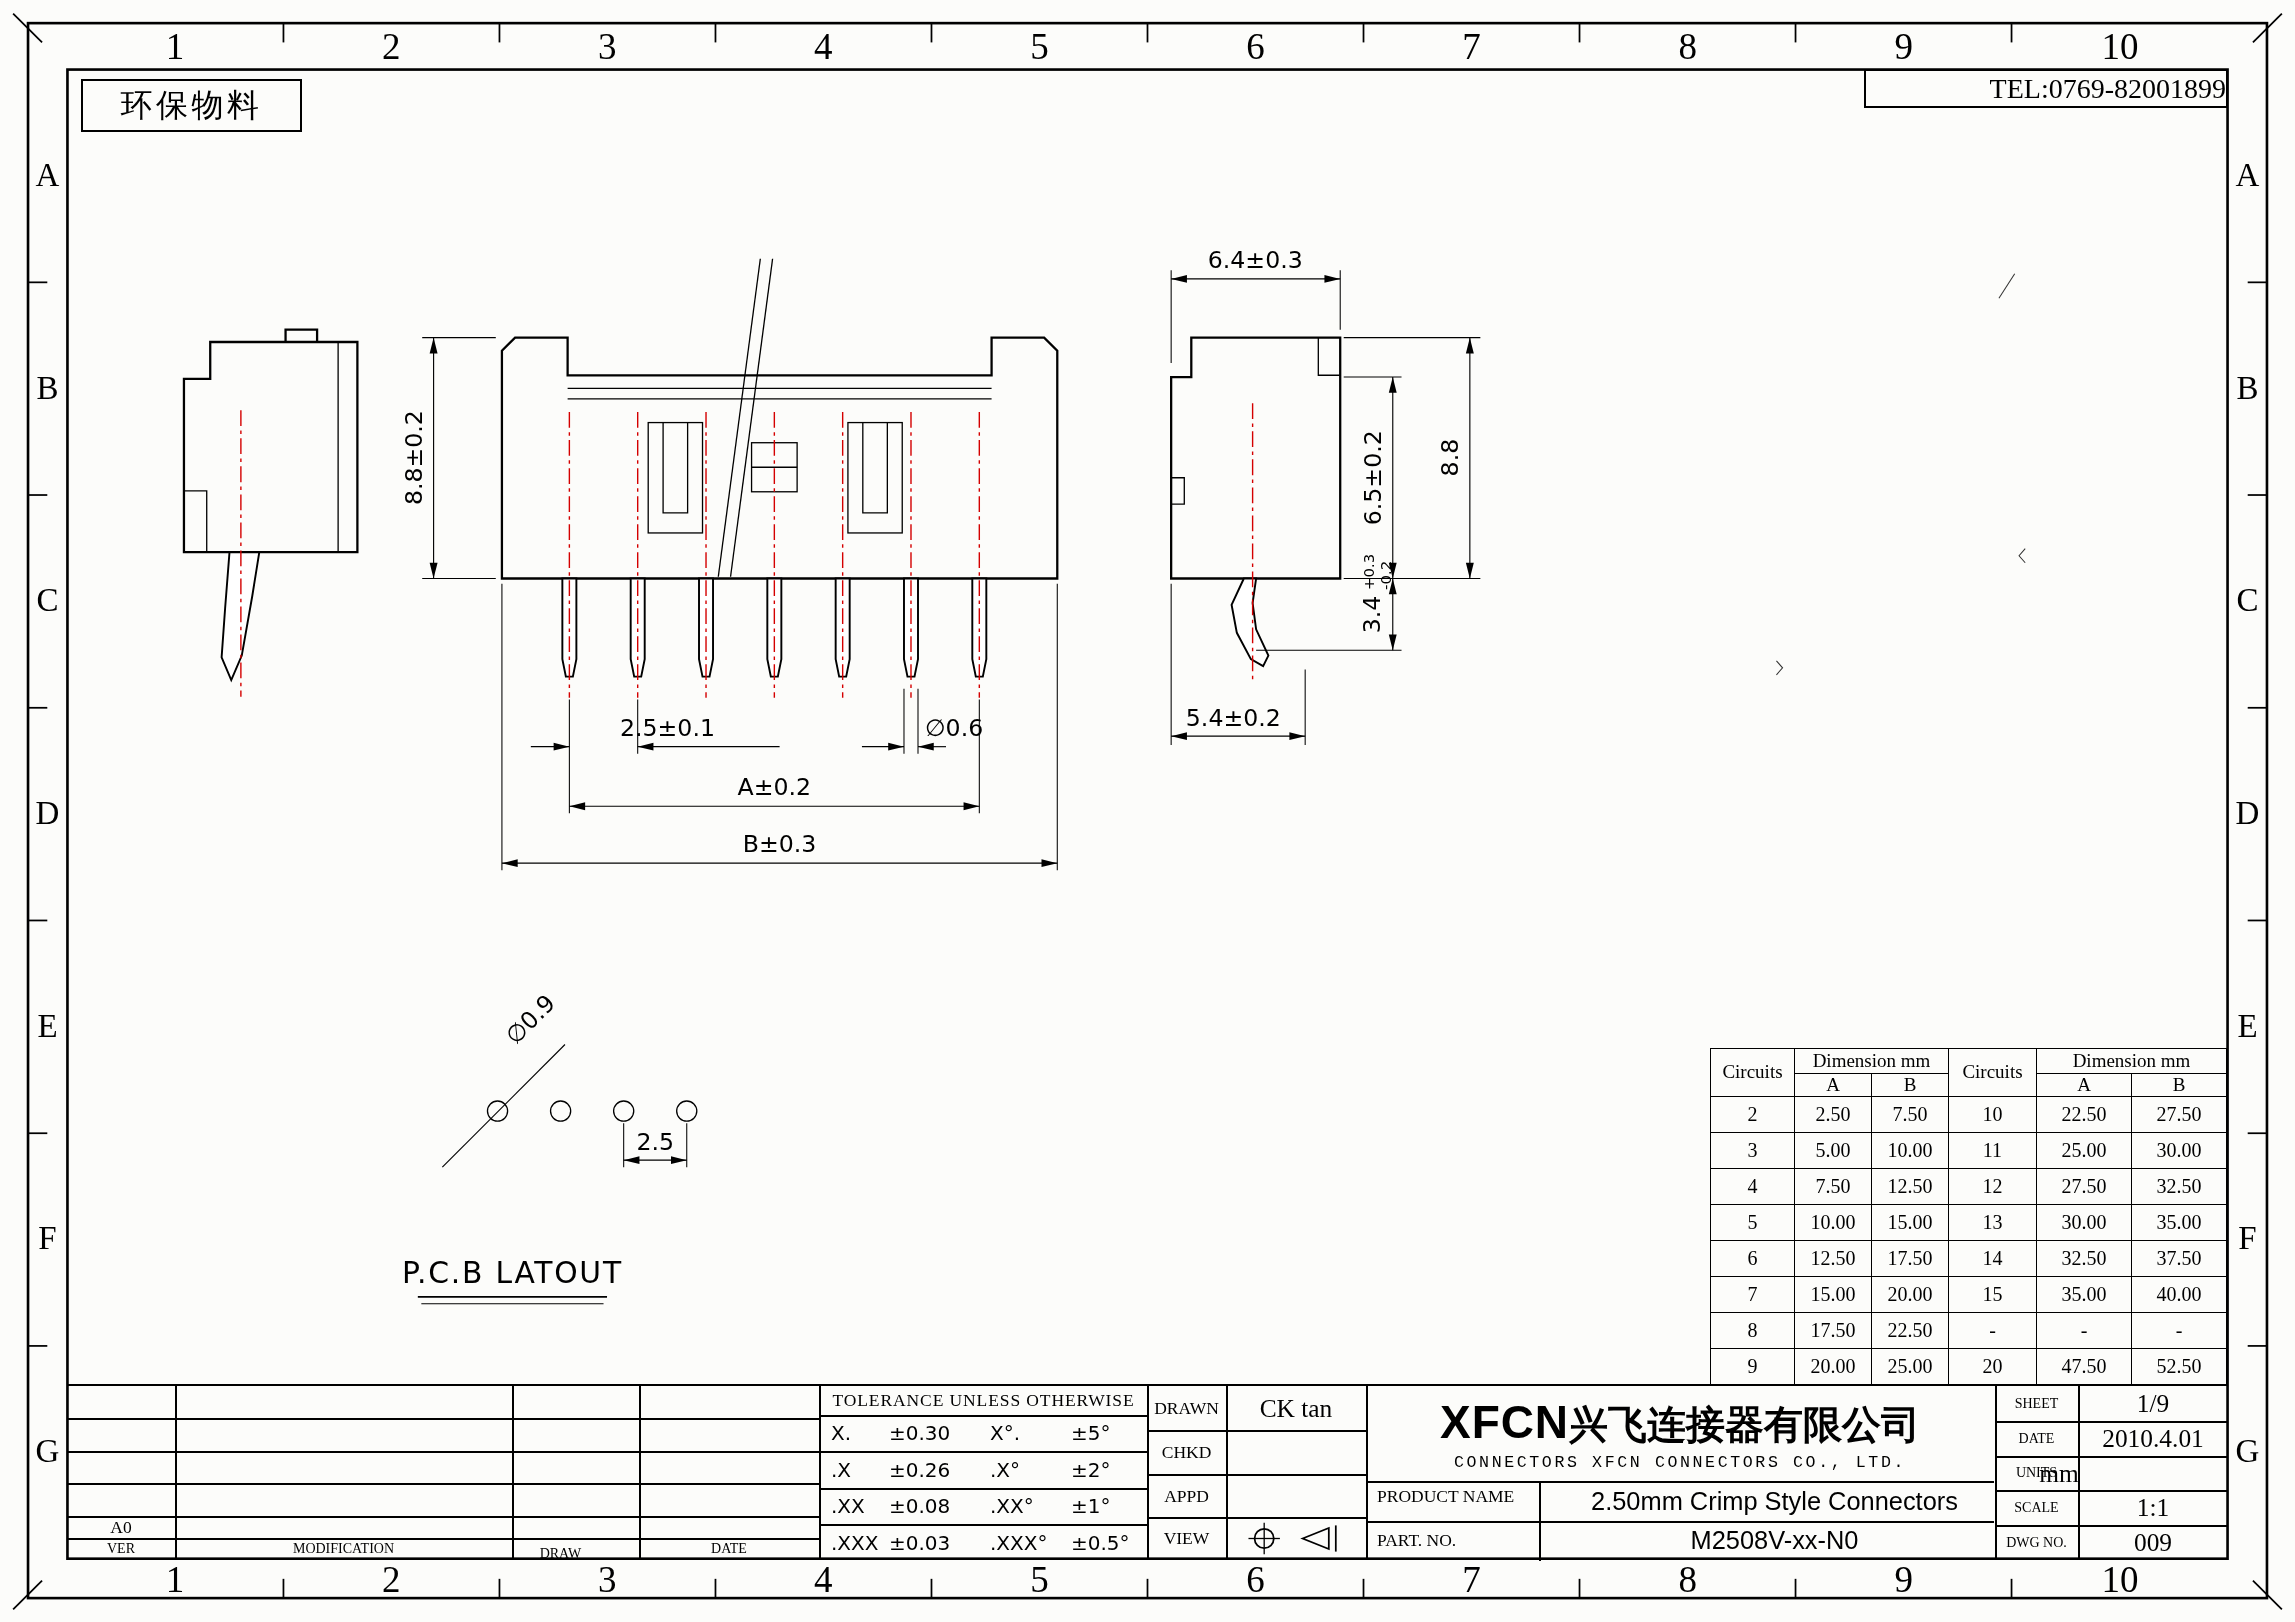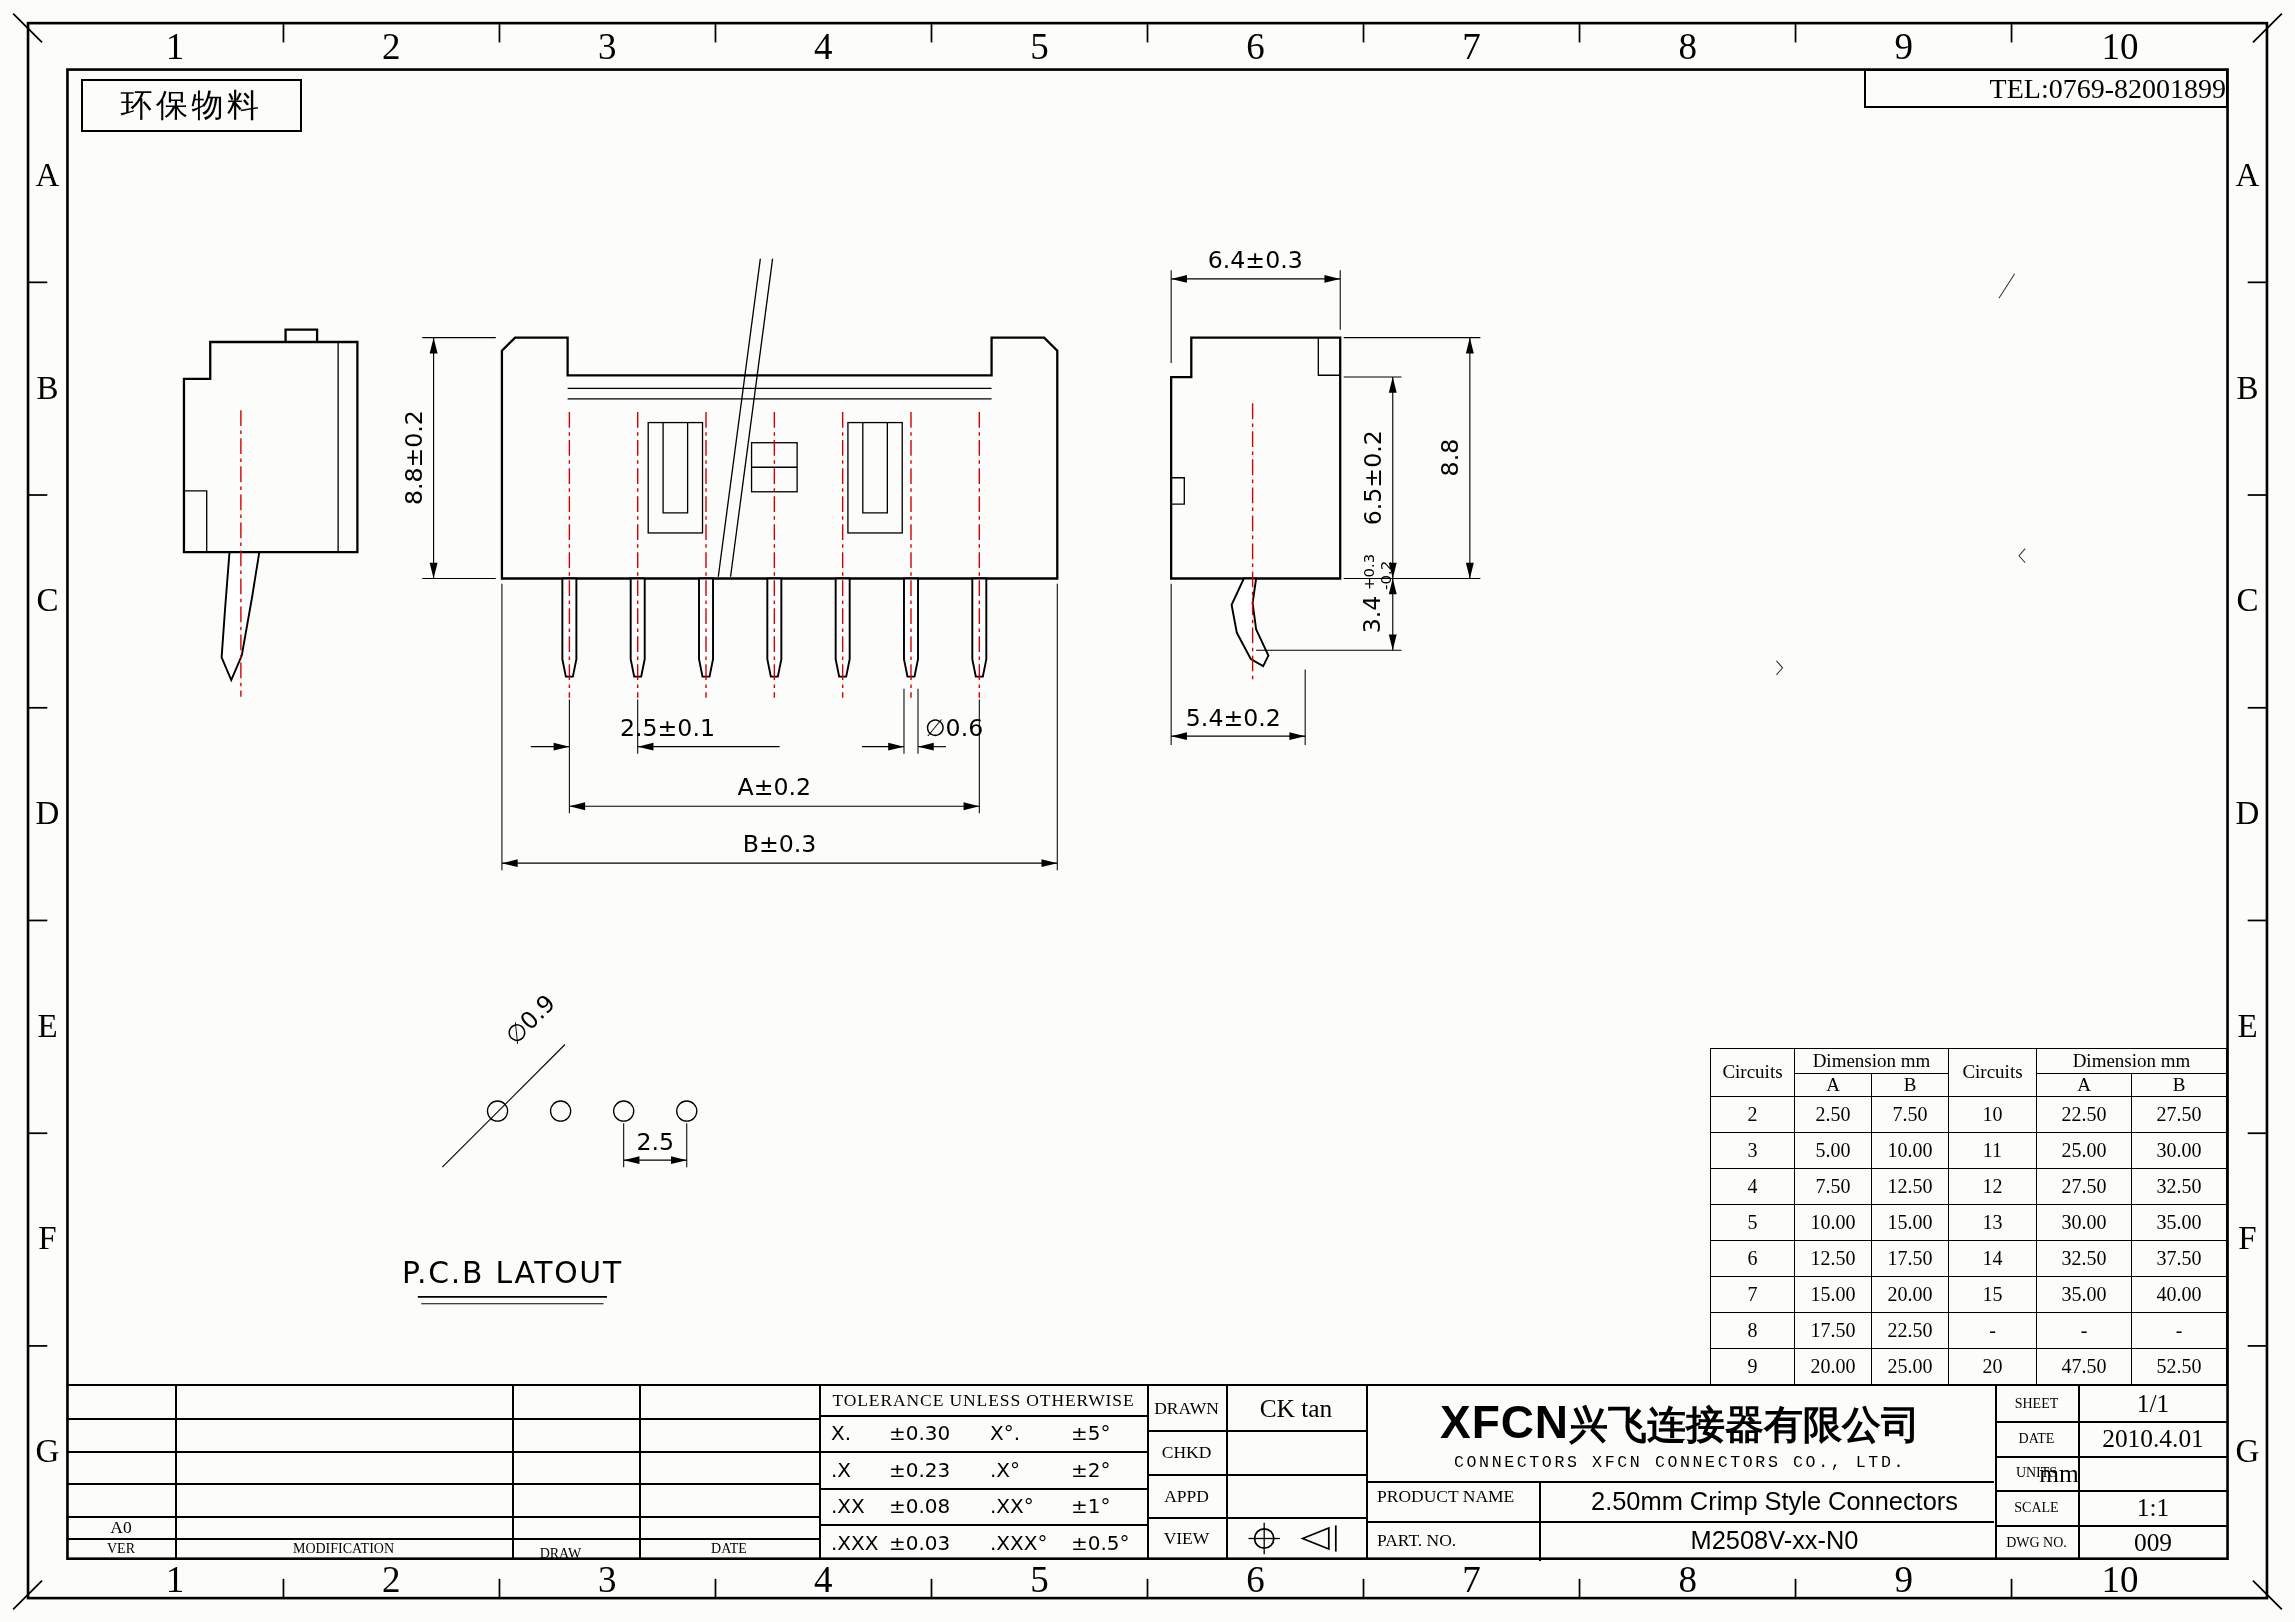--- a/index.html
+++ b/index.html
@@ -434,21 +434,21 @@
   <div class="cell lab-sm" style="left:108px; top:152px; width:337px; height:22px">MODIFICATION</div>
   <div class="cell lab-sm" style="left:430px; top:152px; width:127px; height:32px">DRAW</div>
   <div class="cell lab-sm" style="left:572px; top:152px; width:180px; height:22px">DATE</div>
 
   <div class="cell tol-title" style="left:752px; top:0; width:329px; height:29px">TOLERANCE UNLESS OTHERWISE</div>
   <div class="cell left tolcell" style="left:764px; top:29px; width:58px; height:36px">X.</div>
   <div class="cell left tolcell" style="left:822px; top:29px; width:96px; height:36px">±0.30</div>
   <div class="cell left tolcell" style="left:923px; top:29px; width:75px; height:36px">X°.</div>
   <div class="cell left tolcell" style="left:1004px; top:29px; width:74px; height:36px">±5°</div>
   <div class="cell left tolcell" style="left:764px; top:65px; width:58px; height:37px">.X</div>
-  <div class="cell left tolcell" style="left:822px; top:65px; width:96px; height:37px">±0.23</div>
+  <div class="cell left tolcell" style="left:822px; top:65px; width:96px; height:37px">±0.26</div>
   <div class="cell left tolcell" style="left:923px; top:65px; width:75px; height:37px">.X°</div>
   <div class="cell left tolcell" style="left:1004px; top:65px; width:74px; height:37px">±2°</div>
   <div class="cell left tolcell" style="left:764px; top:102px; width:58px; height:36px">.XX</div>
   <div class="cell left tolcell" style="left:822px; top:102px; width:96px; height:36px">±0.08</div>
   <div class="cell left tolcell" style="left:923px; top:102px; width:75px; height:36px">.XX°</div>
   <div class="cell left tolcell" style="left:1004px; top:102px; width:74px; height:36px">±1°</div>
   <div class="cell left tolcell" style="left:764px; top:138px; width:58px; height:37px">.XXX</div>
   <div class="cell left tolcell" style="left:822px; top:138px; width:96px; height:37px">±0.03</div>
   <div class="cell left tolcell" style="left:923px; top:138px; width:75px; height:37px">.XXX°</div>
   <div class="cell left tolcell" style="left:1004px; top:138px; width:74px; height:37px">±0.5°</div>
@@ -475,21 +475,21 @@
     </div>
     <div class="company-en">CONNECTORS XFCN CONNECTORS CO., LTD.</div>
   </div>
 
   <div class="cell left lab" style="left:1310px; top:90px; width:162px; height:40px">PRODUCT NAME</div>
   <div class="cell val-big sans" style="left:1472px; top:95px; width:456px; height:40px">2.50mm Crimp Style Connectors</div>
   <div class="cell left lab" style="left:1310px; top:135px; width:162px; height:39px">PART. NO.</div>
   <div class="cell val-big sans" style="left:1472px; top:135px; width:456px; height:39px">M2508V-xx-N0</div>
 
   <div class="cell lab-sm" style="left:1928px; top:0; width:83px; height:35px">SHEET</div>
-  <div class="cell val-big" style="left:2011px; top:0; width:150px; height:35px">1/1</div>
+  <div class="cell val-big" style="left:2011px; top:0; width:150px; height:35px">1/9</div>
   <div class="cell lab-sm" style="left:1928px; top:35px; width:83px; height:35px">DATE</div>
   <div class="cell val-big" style="left:2011px; top:35px; width:150px; height:35px">2010.4.01</div>
   <div class="cell lab-sm" style="left:1928px; top:70px; width:83px; height:34px">UNITS</div>
   <div class="cell val-big" style="left:1917px; top:70px; width:150px; height:34px">mm</div>
   <div class="cell lab-sm" style="left:1928px; top:104px; width:83px; height:35px">SCALE</div>
   <div class="cell val-big" style="left:2011px; top:104px; width:150px; height:35px">1:1</div>
   <div class="cell lab-sm" style="left:1928px; top:139px; width:83px; height:35px">DWG NO.</div>
   <div class="cell val-big" style="left:2011px; top:139px; width:150px; height:35px">009</div>
 </div>
 

